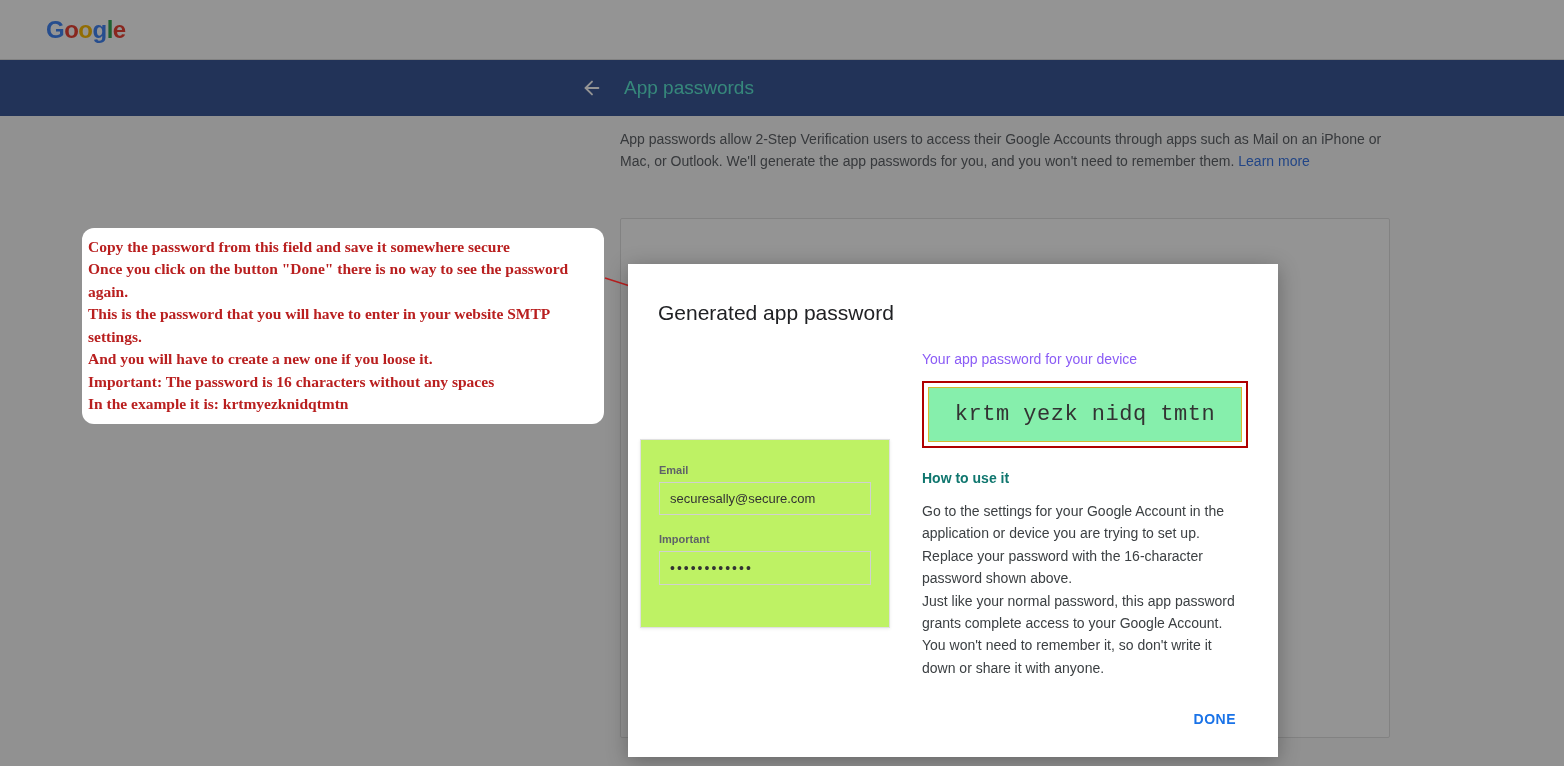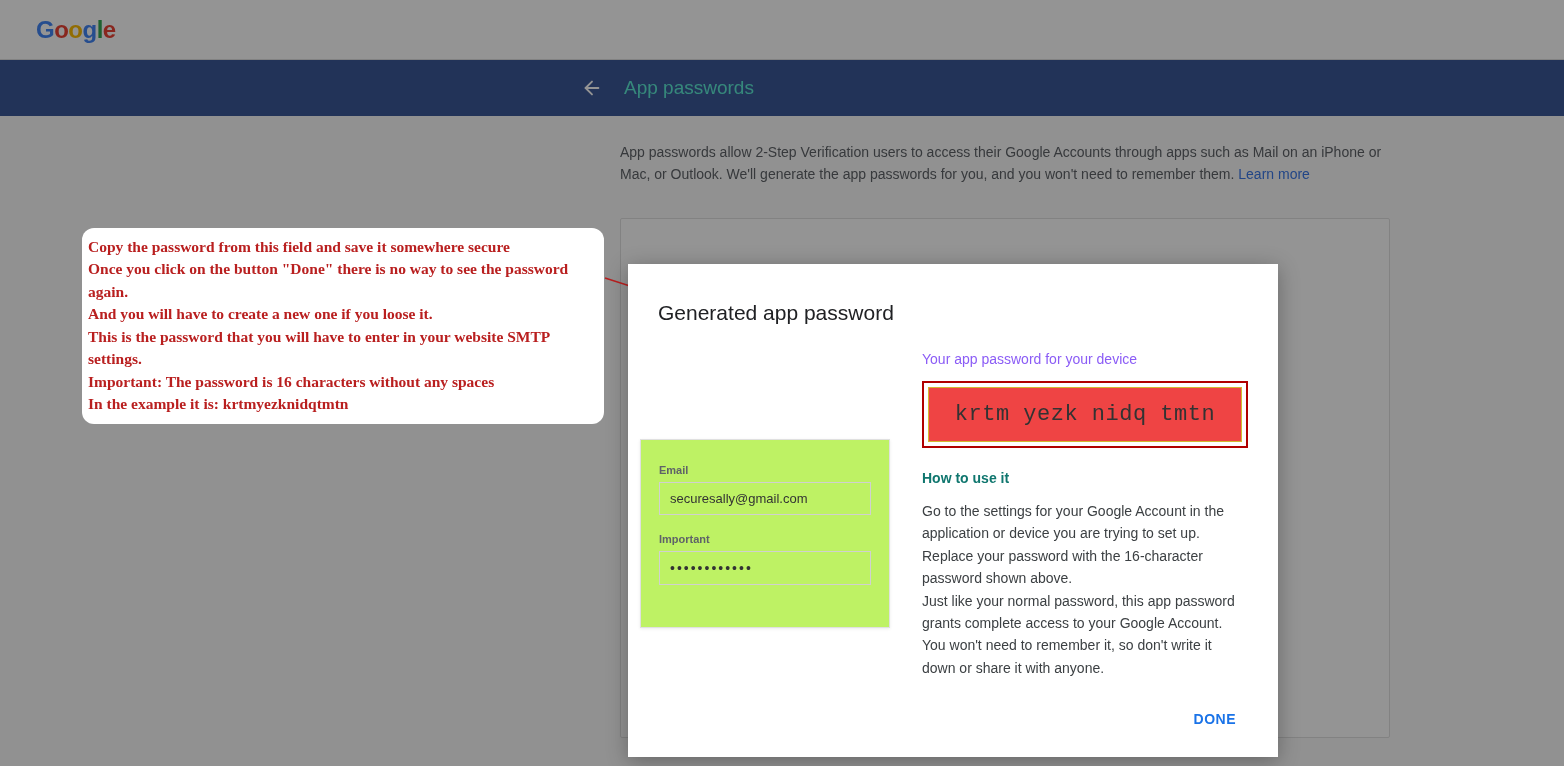--- a/index.html
+++ b/index.html
@@ -14,21 +14,21 @@
       width: 1564px;
       height: 766px;
       overflow: hidden;
     }
     .topbar {
       height: 60px;
       background: #fff;
       border-bottom: 1px solid #e0e0e0;
       display: flex;
       align-items: center;
-      padding-left: 36px;
+      padding-left: 46px;
     }
     .google-logo {
       font-size: 24px;
       font-weight: bold;
       letter-spacing: -0.5px;
     }
     .g1 { color: #4285F4; }
     .g2 { color: #EA4335; }
     .g3 { color: #FBBC05; }
     .g4 { color: #4285F4; }
@@ -51,21 +51,21 @@
       justify-content: center;
     }
     .bluebar-title {
       font-size: 19px;
       font-weight: 400;
       color: #5eead4;
     }
     .desc-area {
       position: absolute;
       left: 620px;
-      top: 142px;
+      top: 129px;
       width: 770px;
     }
     .desc-text {
       color: #5f6368;
       font-size: 14px;
       line-height: 1.55;
     }
     .learn-more {
       color: #3b78e7;
       font-size: 14px;
@@ -166,21 +166,21 @@
       font-weight: normal;
       color: #8b5cf6;
       margin-bottom: 14px;
     }
     .password-box-outer {
       border: 2px solid #b00000;
       padding: 4px;
       margin-bottom: 22px;
     }
     .password-box {
-      background: #ef4444;
+      background: #86efac;
       border: 1px solid #d4b830;
       padding: 14px 14px;
       font-family: 'Courier New', monospace;
       font-size: 22px;
       color: #333;
       letter-spacing: 0.5px;
       text-align: center;
     }
     .howto-title {
       font-size: 14px;
@@ -232,42 +232,42 @@
   <span class="desc-text">App passwords allow 2-Step Verification users to access their Google Accounts through apps such as Mail on an iPhone or Mac, or Outlook. We'll generate the app passwords for you, and you won't need to remember them. </span><span class="learn-more">Learn more</span>
 </div>
 
 <div class="card-bg"></div>
 
 <div class="dimmer"></div>
 
 <div class="annotation-box">
   <div>Copy the password from this field and save it somewhere secure</div>
   <div>Once you click on the button "Done" there is no way to see the password again.</div>
+  <div>This is the password that you will have to enter in your website SMTP settings.</div>
   <div>And you will have to create a new one if you loose it.</div>
-  <div>This is the password that you will have to enter in your website SMTP settings.</div>
   <div>Important: The password is 16 characters without any spaces</div>
   <div>In the example it is: krtmyezknidqtmtn</div>
 </div>
 
 <svg class="arrow-svg" width="370" height="150">
   <defs>
     <marker id="arrowhead" markerWidth="10" markerHeight="8" refX="9" refY="4" orient="auto">
       <polygon points="0 0, 10 4, 0 8" fill="#b91f1f"></polygon>
     </marker>
   </defs>
   <line x1="5" y1="8" x2="348" y2="118" stroke="#b91f1f" stroke-width="1.5" marker-end="url(#arrowhead)"></line>
 </svg>
 
 <div class="modal">
   <div class="modal-title">Generated app password</div>
   <div class="modal-body">
     <div class="left-col">
       <div class="device-preview">
         <div class="field-label">Email</div>
-        <div class="field-input">securesally@gmail.com</div>
+        <div class="field-input">securesally@secure.com</div>
         <div class="field-label">Important</div>
         <div class="field-input password-dots">••••••••••••</div>
       </div>
     </div>
     <div class="right-col">
       <div class="subhead">Your app password for your device</div>
       <div class="password-box-outer">
         <div class="password-box">krtm yezk nidq tmtn</div>
       </div>
       <div class="howto-title">How to use it</div>

